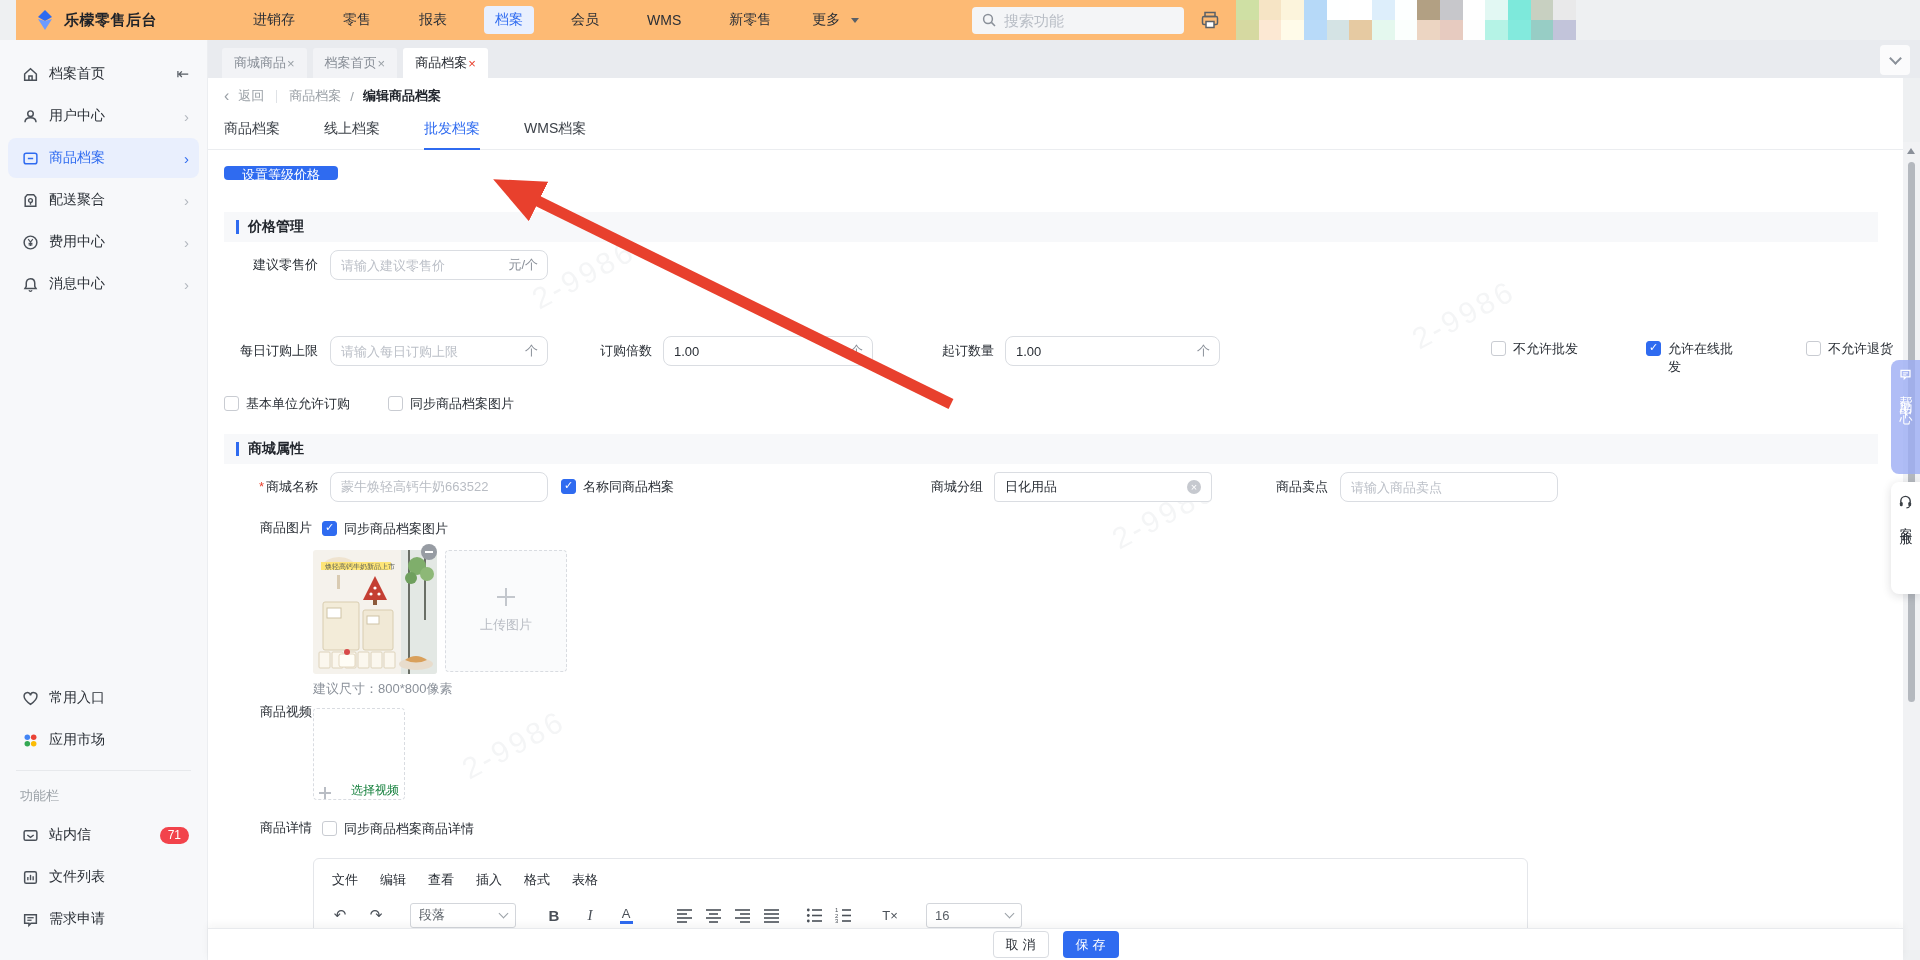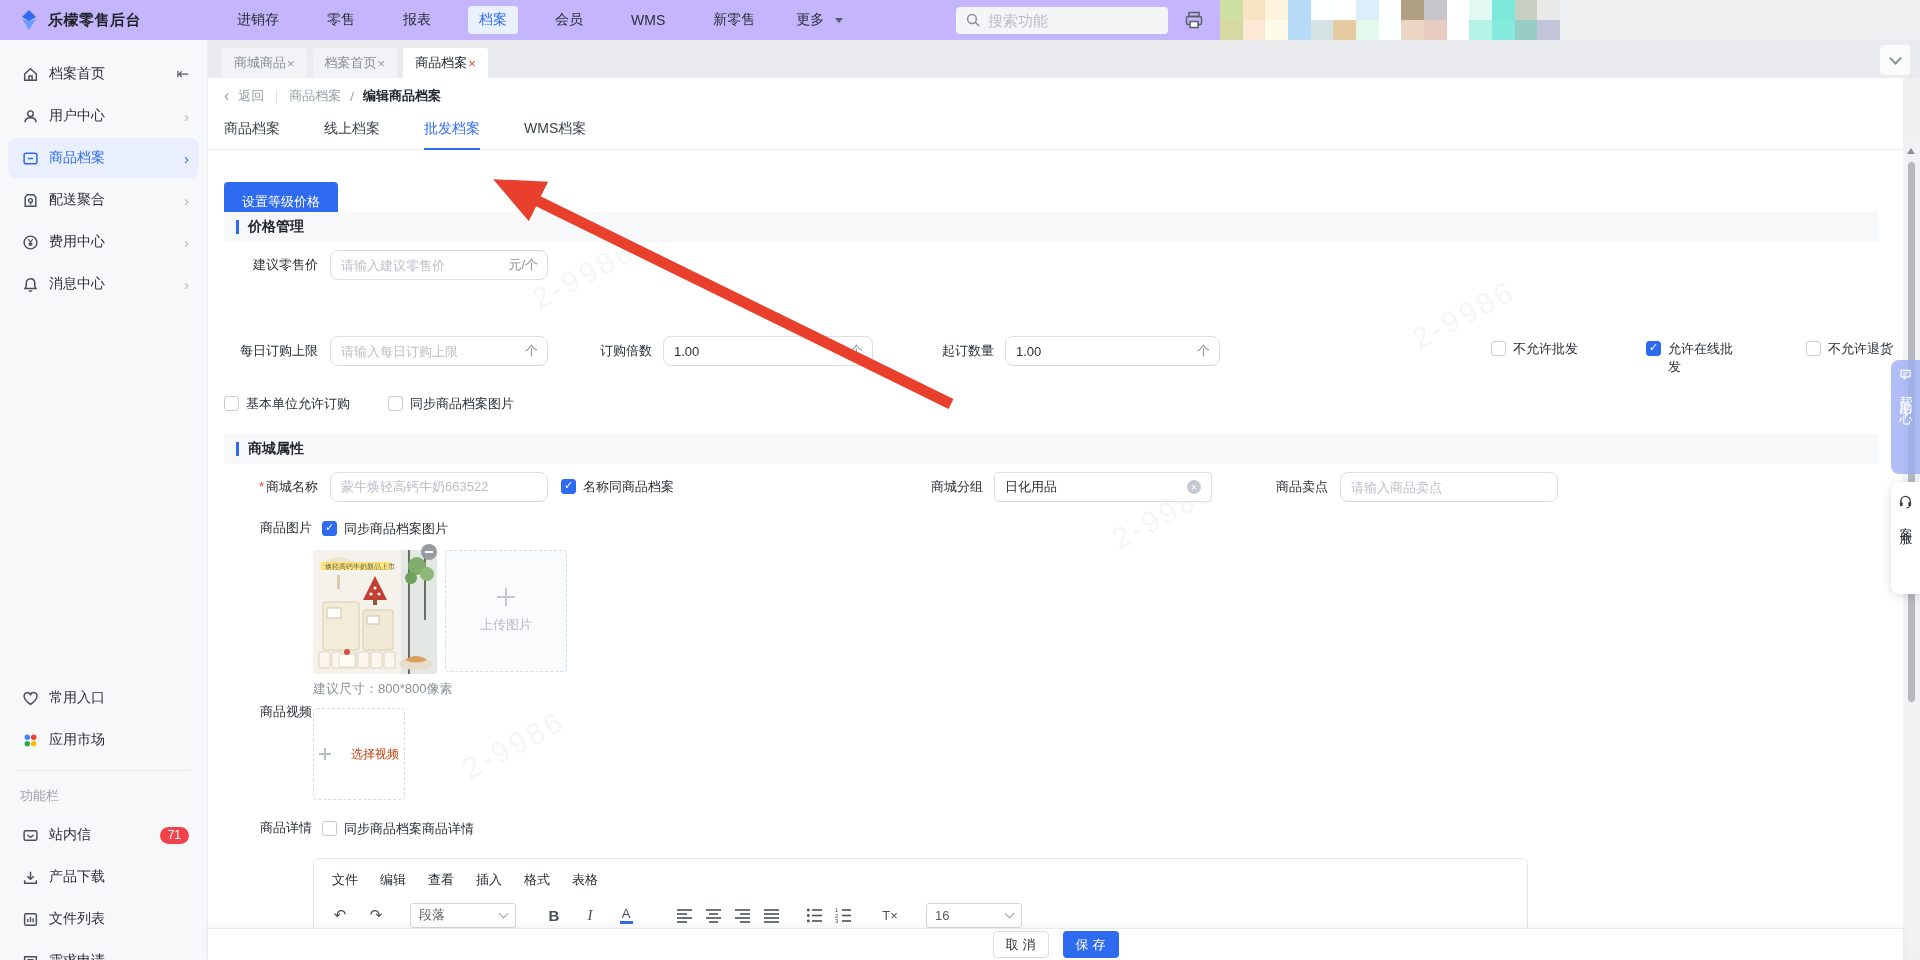--- a/index.html
+++ b/index.html
@@ -1,21 +1,21 @@
 <!DOCTYPE html>
 <html><head>
 <meta charset="utf-8">
 <style>
   *{margin:0;padding:0;box-sizing:border-box}
   html,body{width:1920px;height:960px;overflow:hidden}
   body{font-family:"Liberation Sans","DejaVu Sans",sans-serif;background:#eef0f2;position:relative;color:#2a2f36}
   svg{display:block}
 
   
-  .topbar{position:absolute;left:0;top:0;width:1560px;height:40px;background:#c4b5fd;display:flex;align-items:center;z-index:6}
+  .topbar{position:absolute;left:16px;top:0;width:1560px;height:40px;background:#fdba74;display:flex;align-items:center;z-index:6}
   .brand{display:flex;align-items:center;gap:8px;padding-left:18px;width:200px;flex:none}
   .brand-name{font-size:15px;font-weight:bold;color:#1f2329;letter-spacing:.5px}
   .nav{display:flex;align-items:center;gap:26px;margin-left:26px;font-size:14px}
   .nav-item{padding:5px 11px;border-radius:4px;cursor:pointer;white-space:nowrap}
   .nav-item.active{background:#e9f0fe;color:#2f6bf0}
   .nav-more{display:flex;align-items:center;gap:11px;padding:5px 4px;cursor:pointer}
   .caret-down{width:0;height:0;border-left:4px solid transparent;border-right:4px solid transparent;border-top:5px solid #5a6067}
   .searchbox{margin-left:auto;width:212px;height:27px;background:#f4f5f7;border-radius:4px;display:flex;align-items:center;gap:8px;padding:0 10px;flex:none}
   .searchbox input{border:none;outline:none;background:transparent;font-size:15px;color:#2a2f36;width:150px}
   .searchbox input::placeholder{color:#b9bec6}
@@ -54,21 +54,21 @@
   .bc-current{color:#23272e;font-weight:bold}
   .subtabs{height:36px;display:flex;align-items:flex-end;gap:44px;padding-left:16px;border-bottom:1px solid #ebedf0;font-size:14px}
   .subtab{padding-bottom:10px;color:#3c4148;cursor:pointer;border-bottom:2px solid transparent;margin-bottom:-1px}
   .subtab.active{color:#2f6bf0;border-bottom-color:#2f6bf0}
 
   .canvas{position:absolute;left:0;top:72px;right:0;bottom:0}
   .abs{position:absolute}
   .wm{position:absolute;color:rgba(40,50,70,.05);font-size:30px;letter-spacing:3px;transform:rotate(-28deg);pointer-events:none;white-space:nowrap}
 
   .btn-primary{background:#2f6bf0;color:#fff;border:none;border-radius:4px;font-size:13px;cursor:pointer}
-  .btn-set-price{left:16px;top:32px;width:114px;height:39px}
+  .btn-set-price{left:16px;top:16px;width:114px;height:14px}
   .sec-band{left:16px;width:1654px;height:30px;background:#f7f8fa;display:flex;align-items:center;padding-left:12px;gap:9px}
   .sec-bar{width:3px;height:14px;background:#2f6bf0}
   .sec-title{font-size:14px;font-weight:bold;color:#23272e}
 
   .flabel{position:absolute;font-size:13px;color:#2a2f36;line-height:30px;text-align:right;white-space:nowrap}
   .req::before{content:"*";color:#e8402d;margin-right:2px}
   .input-wrap{position:absolute;height:30px}
   .input-wrap input{width:100%;height:100%;border:1px solid #dadde2;border-radius:8px;padding:0 40px 0 10px;font-size:13px;color:#2a2f36;outline:none;background:#fff;font-family:inherit}
   .input-wrap input::placeholder{color:#bcc0c8}
   .input-wrap .suffix{position:absolute;right:10px;top:0;line-height:30px;font-size:13px;color:#8a9099}
@@ -87,21 +87,21 @@
   .thumb{left:105px;top:400px;width:124px;height:124px;border-radius:3px;overflow:hidden}
   .minus-badge{left:213px;top:394px;width:16px;height:16px;border-radius:50%;background:#979ca3;display:flex;align-items:center;justify-content:center;z-index:3}
   .minus-badge::after{content:"";width:8px;height:2px;background:#fff}
   .upload-box{left:237px;top:400px;width:122px;height:122px;border:1px dashed #d9dce1;border-radius:4px;background:#fafbfc;display:flex;flex-direction:column;align-items:center;justify-content:center;gap:10px;cursor:pointer}
   .plus-ic{position:relative;width:18px;height:18px}
   .plus-ic::before,.plus-ic::after{content:"";position:absolute;background:#c3c7cd}
   .plus-ic::before{left:8px;top:0;width:2px;height:18px}
   .plus-ic::after{left:0;top:8px;width:18px;height:2px}
   .upload-text,.hint-text{font-size:13px;color:#b9bdc4}
   .hint{left:105px;top:530px;font-size:13px;color:#8a9099}
-  .video-box{left:105px;top:558px;width:92px;height:92px;border:1px dashed #d9dce1;border-radius:4px;display:flex;align-items:center;justify-content:center;gap:18px;cursor:pointer;font-size:12px;color:#c2410c}
+  .video-box{left:105px;top:558px;width:92px;height:92px;border:1px dashed #d9dce1;border-radius:4px;display:flex;align-items:flex-end;justify-content:center;gap:18px;cursor:pointer;font-size:12px;color:#15803d}
   .plus-sm{position:relative;width:12px;height:12px;margin-right:2px}
   .plus-sm::before,.plus-sm::after{content:"";position:absolute;background:#b9bdc4}
   .plus-sm::before{left:5px;top:0;width:2px;height:12px}
   .plus-sm::after{left:0;top:5px;width:12px;height:2px}
 
   .editor{left:105px;top:708px;width:1215px;height:200px;border:1px solid #e4e6ea;border-radius:6px}
   .ed-menus{display:flex;gap:22px;padding:12px 0 10px 18px;font-size:13px;color:#2a2f36}
   .ed-menu{cursor:pointer}
   .ed-toolbar{display:flex;align-items:center;gap:12px;padding-left:14px;height:32px;color:#4a5058}
   .tb{min-width:24px;height:26px;display:flex;align-items:center;justify-content:center;font-size:15px;cursor:pointer}
@@ -276,27 +276,20 @@
     <div class="side-item">
       <svg width="17" height="17" viewBox="0 0 16 16">
           <rect x="2" y="3.5" width="12" height="9" rx="1.5" fill="none" stroke="#4a5058" stroke-width="1.4"></rect>
           <path d="M5 7.5 l3 2.3 l3-2.3" fill="none" stroke="#4a5058" stroke-width="1.3"></path>
         </svg>
       <span class="slabel">站内信</span>
       <span class="badge">71</span>
     </div>
     <div class="side-item">
       <svg width="17" height="17" viewBox="0 0 16 16">
-          <path d="M8 2.5 v7 M5 6.8 l3 2.9 l3-2.9" fill="none" stroke="#4a5058" stroke-width="1.4"></path>
-          <path d="M2.5 10.5 v3 h11 v-3" fill="none" stroke="#4a5058" stroke-width="1.4"></path>
-        </svg>
-      <span class="slabel">产品下载</span>
-    </div>
-    <div class="side-item">
-      <svg width="17" height="17" viewBox="0 0 16 16">
           <rect x="2.5" y="2.5" width="11" height="11" rx="1.5" fill="none" stroke="#4a5058" stroke-width="1.4"></rect>
           <line x1="5.5" y1="10.5" x2="5.5" y2="7.5" stroke="#4a5058" stroke-width="1.3"></line>
           <line x1="8" y1="10.5" x2="8" y2="5.5" stroke="#4a5058" stroke-width="1.3"></line>
           <line x1="10.5" y1="10.5" x2="10.5" y2="6.8" stroke="#4a5058" stroke-width="1.3"></line>
         </svg>
       <span class="slabel">文件列表</span>
     </div>
     <div class="side-item">
       <svg width="17" height="17" viewBox="0 0 16 16">
           <path d="M2.5 3.5 h11 v8 h-5 l-2 2 v-2 h-4 Z" fill="none" stroke="#4a5058" stroke-width="1.4"></path>

